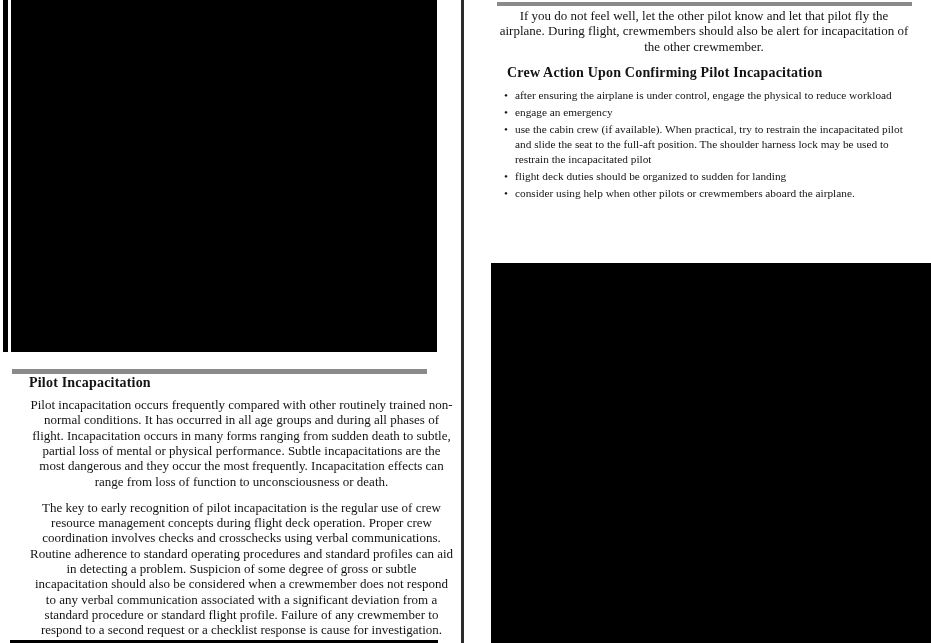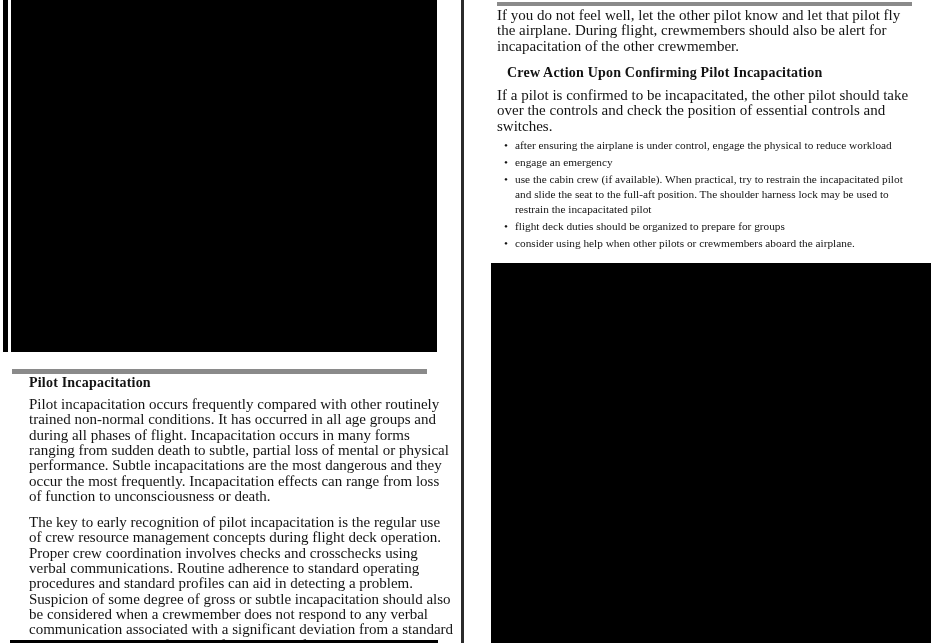--- a/index.html
+++ b/index.html
@@ -27,23 +27,23 @@
     width: 425px;
   }
   .section-heading {
     margin: 0 0 6px 0;
     font-size: 14px;
     font-weight: bold;
     letter-spacing: 0.2px;
   }
   .body-para {
     margin: 0 0 10.5px 0;
-    font-size: 15px;
+    font-size: 13px;
     line-height: 15.35px;
-    text-align: left;
+    text-align: center;
   }
   .bottom-bar {
     position: absolute;
     left: 10px;
     top: 640px;
     width: 428px;
     height: 3px;
     background: #000000;
   }
 
@@ -116,39 +116,38 @@
 
 <div>
 
   <div class="grayrule right-rule"></div>
 
   <div class="right-text">
     <p class="body-para intro">If you do not feel well, let the other pilot know and let that pilot fly the airplane. During flight, crewmembers should also be alert for incapacitation of the other crewmember.</p>
 
     <h2 class="section-heading">Crew Action Upon Confirming Pilot Incapacitation</h2>
 
-    <p class="body-para">If a pilot is confirmed to be incapacitated, the other pilot should take over the controls and check the position of essential controls and switches.</p>
 
     <ul class="bullet-list">
       <li>
         <span class="bullet-dot">•</span>
         <span>after ensuring the airplane is under control, engage the physical to reduce workload</span>
       </li>
       <li>
         <span class="bullet-dot">•</span>
         <span>engage an emergency</span>
       </li>
       <li>
         <span class="bullet-dot">•</span>
         <span>use the cabin crew (if available). When practical, try to restrain the incapacitated pilot and slide the seat to the full-aft position. The shoulder harness lock may be used to restrain the incapacitated pilot</span>
       </li>
       <li>
         <span class="bullet-dot">•</span>
         
-        <span>flight deck duties should be organized to prepare for groups</span>
+        <span>flight deck duties should be organized to sudden for landing</span>
       </li>
       <li>
         <span class="bullet-dot">•</span>
         <span>consider using help when other pilots or crewmembers aboard the airplane.</span>
       </li>
     </ul>
   </div>
 
   <div class="blackbox" style="left:491px; top:263px; width:440px; height:380px;"></div>
 </div>

